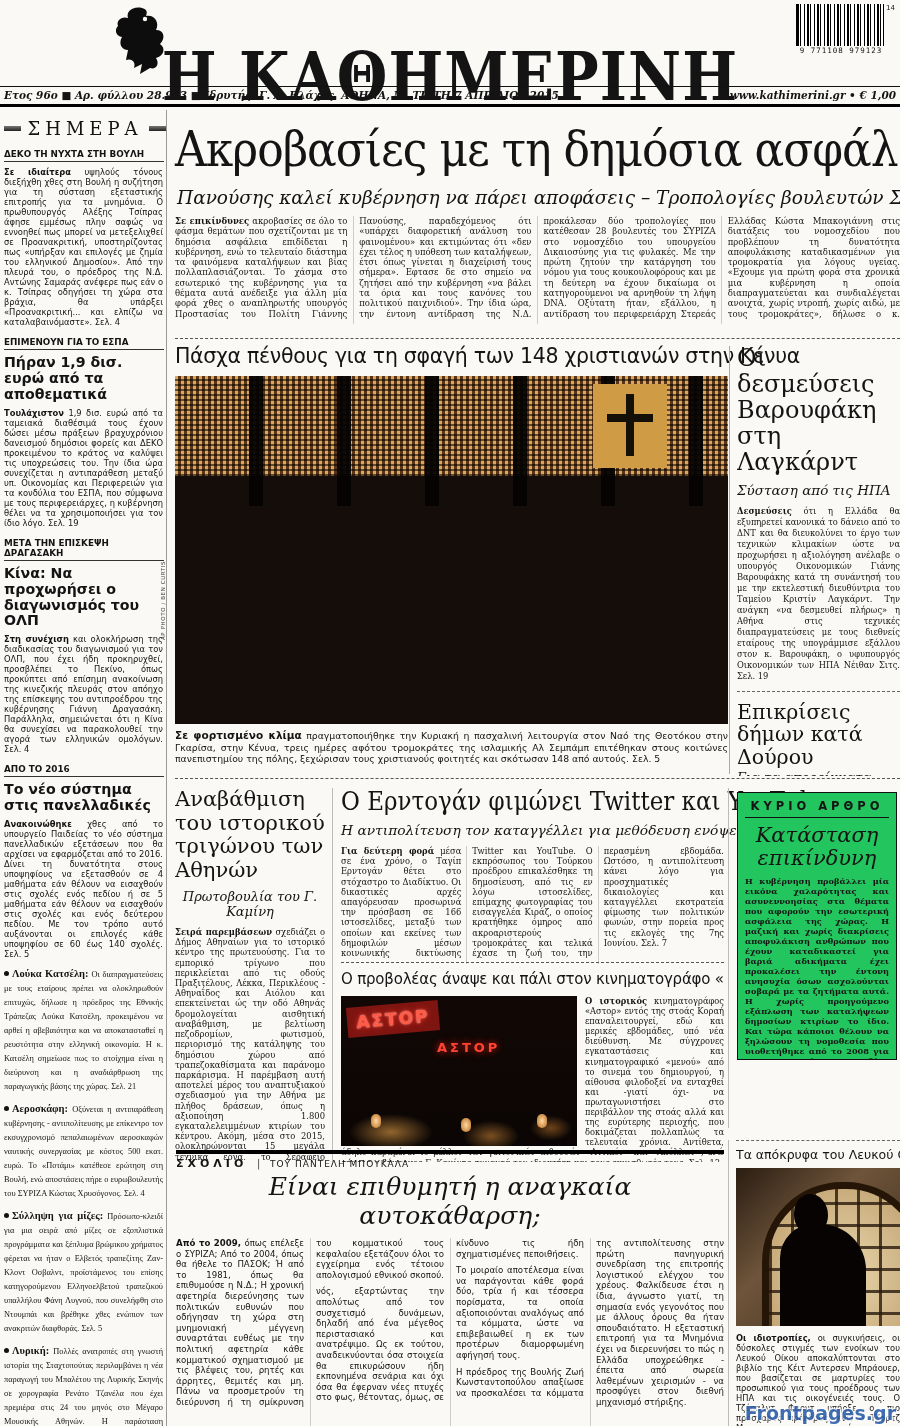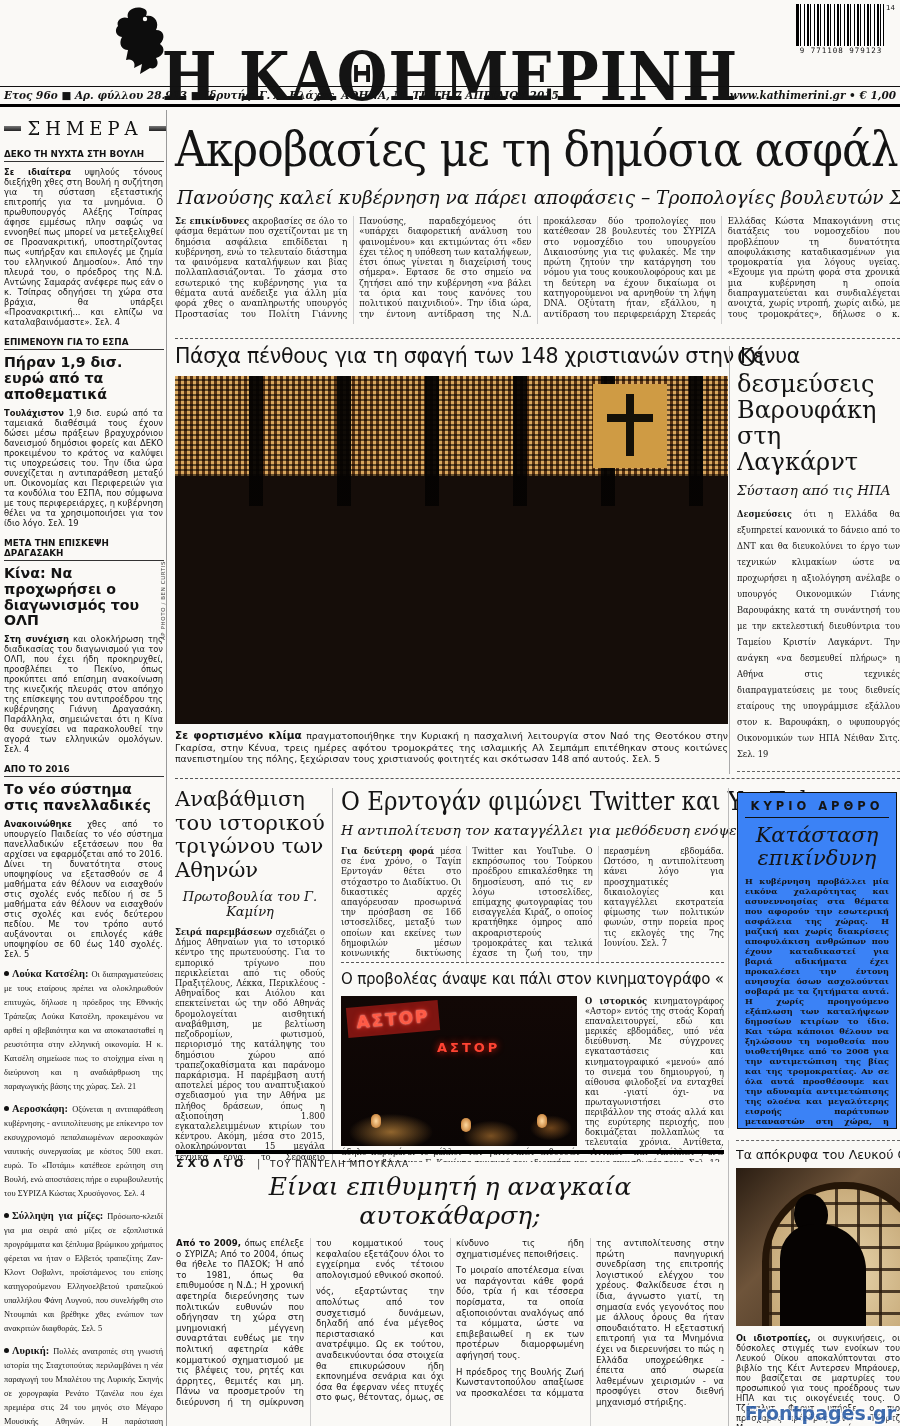--- a/index.html
+++ b/index.html
@@ -80,21 +80,21 @@
   .kenya-caption{position:absolute;left:175px;top:730px;width:553px;font-family:"DejaVu Sans",sans-serif;
                  font-size:9.3px;line-height:11.5px;text-align:justify;}
   .kenya-caption .lead-in{font-size:10.5px;}
   
   .rail1{position:absolute;left:737px;top:346px;width:163px;height:430px;overflow:hidden;}
   .rail-rule{position:absolute;left:729px;top:346px;height:428px;border-left:1px solid #aaa;}
   .r-head{font-size:24px;line-height:1.08;font-weight:500;margin:0 0 6px 0;}
   .r-head2{font-size:20.5px;line-height:1.1;font-weight:500;margin:0 0 2px 0;}
   .r-kick{font-style:italic;font-size:13.5px;margin:2px 0 8px 0;}
   .r-kick2{font-style:italic;font-size:13px;margin:0 0 6px 0;}
-  .r-body{font-size:8.3px;line-height:16px;text-align:justify;}
+  .r-body{font-size:8.3px;line-height:11px;text-align:justify;}
   .rail-dashes{border-top:1.5px dashed #666;margin:9px 0;}
   .dash2{position:absolute;left:175px;top:778px;width:725px;}
   
   .triangle{position:absolute;left:175px;top:788px;width:150px;height:372px;overflow:hidden;}
   .t-head{font-size:21px;line-height:1.12;font-weight:500;}
   .t-kick{font-style:italic;font-size:13px;margin:7px 0 8px 0;text-align:center;}
   .t-body{font-size:8.4px;line-height:10.2px;text-align:justify;}
   .vrule-a{position:absolute;left:332px;top:788px;height:374px;border-left:1px solid #bbb;}
   .erdogan{position:absolute;left:341px;top:786px;width:383px;}
   .e-head{font-size:23px;font-weight:500;text-align:center;white-space:nowrap;transform:scale(1,1.15);transform-origin:center top;}
@@ -113,22 +113,22 @@
   .astor-sign1{position:absolute;left:6px;top:8px;width:92px;height:30px;background:#7e1511;
       transform:rotate(-5deg);display:flex;align-items:center;justify-content:center;
       color:#ff5a45;font-family:"DejaVu Sans",sans-serif;font-weight:bold;font-size:17px;letter-spacing:2px;
       text-shadow:0 0 6px #ff2c1a,0 0 2px #fff;}
   .astor-sign2{position:absolute;left:96px;top:44px;color:#ff4433;font-family:"DejaVu Sans",sans-serif;
       font-weight:bold;font-size:13px;letter-spacing:3px;text-shadow:0 0 7px #e01b0c;}
   .astor-lamp{position:absolute;width:10px;height:14px;border-radius:5px;background:radial-gradient(#ffd9a0,#b86a20);}
   .a-body{font-size:8.3px;line-height:10.1px;text-align:justify;}
   .vrule-b{position:absolute;left:728px;top:788px;height:340px;border-left:1px solid #bbb;}
   
-  .editorial{position:absolute;left:737px;top:792px;width:160px;height:337px;border:1.5px solid #111;
-             padding:6px 7px;box-sizing:border-box;overflow:hidden;background:#3b82f6;}
+  .editorial{position:absolute;left:737px;top:792px;width:160px;height:268px;border:1.5px solid #111;
+             padding:6px 7px;box-sizing:border-box;overflow:hidden;background:#22c55e;}
   .ed-label{font-family:"DejaVu Sans",sans-serif;font-weight:bold;font-size:11.5px;letter-spacing:4px;
             text-align:center;border-bottom:1.5px solid #111;padding-bottom:4px;}
   .ed-head{font-style:italic;font-size:21px;text-align:center;line-height:1.1;margin:6px 0 6px 0;}
   .ed-body{font-weight:bold;font-size:8.2px;line-height:10px;text-align:justify;}
   
   .commentary{position:absolute;left:176px;top:1150px;width:548px;height:276px;overflow:hidden;}
   .c-bar{height:4px;background:#000;margin-bottom:3px;}
   .c-label-row{font-family:"DejaVu Sans",sans-serif;font-size:11px;margin:2px 0 2px 0;}
   .c-label{font-weight:bold;letter-spacing:4px;}
   .c-sep{color:#555;margin:0 6px;}
@@ -237,20 +237,21 @@
   </div>
   <div class="pk-credit">AP PHOTO / BEN CURTIS</div>
   <div class="kenya-caption"><span class="lead-in">Σε φορτισμένο κλίμα</span> <span>πραγματοποιήθηκε την Κυριακή η πασχαλινή λειτουργία στον Ναό της Θεοτόκου στην Γκαρίσα, στην Κένυα, τρεις ημέρες αφότου τρομοκράτες της ισλαμικής Αλ Σεμπάμπ επιτέθηκαν στους κοιτώνες πανεπιστημίου της πόλης, ξεχώρισαν τους χριστιανούς φοιτητές και σκότωσαν 148 από αυτούς. Σελ. 5</span></div>
 
   <div class="rail-rule"></div>
   <aside class="rail1">
     <div class="r-head">Οι δεσμεύσεις Βαρουφάκη στη Λαγκάρντ</div>
     <div class="r-kick">Σύσταση από τις ΗΠΑ</div>
     <div class="r-body"><span class="lead-in">Δεσμεύσεις</span> <span>ότι η Ελλάδα θα εξυπηρετεί κανονικά το δάνειο από το ΔΝΤ και θα διευκολύνει το έργο των τεχνικών κλιμακίων ώστε να προχωρήσει η αξιολόγηση ανέλαβε ο υπουργός Οικονομικών Γιάνης Βαρουφάκης κατά τη συνάντησή του με την εκτελεστική διευθύντρια του Ταμείου Κριστίν Λαγκάρντ. Την ανάγκη «να δεσμευθεί πλήρως» η Αθήνα στις τεχνικές διαπραγματεύσεις με τους διεθνείς εταίρους της υπογράμμισε εξάλλου στον κ. Βαρουφάκη, ο υφυπουργός Οικονομικών των ΗΠΑ Νέιθαν Σιτς. Σελ. 19</span></div>
     <div class="rail-dashes"></div>
+    <div class="r-head2">Επικρίσεις δήμων κατά Δούρου</div>
     <div class="r-kick2">Για τα απορρίμματα</div>
 
   </aside>
   <div class="dashes dash2"></div>
 
   <section class="triangle">
     <div class="t-head">Αναβάθμιση του ιστορικού τριγώνου των Αθηνών</div>
     <div class="t-kick">Πρωτοβουλία του Γ. Καμίνη</div>
     <div class="t-body"><span class="lead-in">Σειρά παρεμβάσεων</span> <span>σχεδιάζει ο Δήμος Αθηναίων για το ιστορικό κέντρο της πρωτευούσης. Για το εμπορικό τρίγωνο που περικλείεται από τις οδούς Πραξιτέλους, Λέκκα, Περικλέους - Αθηναΐδος και Αιόλου και επεκτείνεται ώς την οδό Αθηνάς δρομολογείται αισθητική αναβάθμιση, με βελτίωση πεζοδρομίων, φωτισμού, περιορισμό της κατάληψης του δημόσιου χώρου από τραπεζοκαθίσματα και παράνομο παρκάρισμα. Η παρέμβαση αυτή αποτελεί μέρος του αναπτυξιακού σχεδιασμού για την Αθήνα με πλήθος δράσεων, όπως η αξιοποίηση 1.800 εγκαταλελειμμένων κτιρίων του κέντρου. Ακόμη, μέσα στο 2015, ολοκληρώνονται 15 μεγάλα τεχνικά έργα, το Σεράφειο Κολυμβητήριο, η ανακατασκευή της «Βίλας Αμαλία», η αποκατάσταση διατηρητέων, η κατασκευή βρεφονηπιακών σταθμών κ.ά. Σελ. 6</span></div>
   </section>

